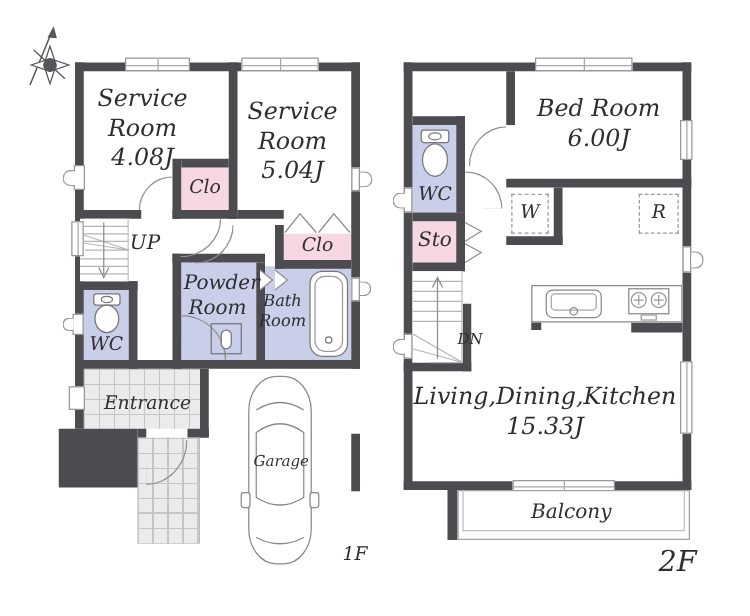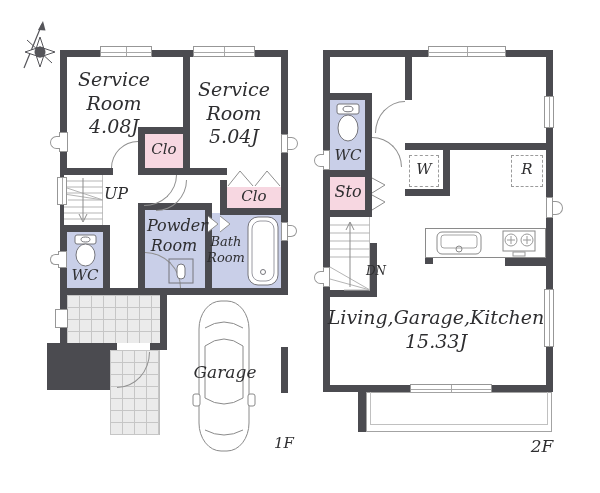--- a/index.html
+++ b/index.html
@@ -152,21 +152,22 @@
 Room
 5.04J</div>
     <div class="lbl" style="left:145px;top:140px;width:38px;font-size:15px">Clo</div>
     <div class="lbl" style="left:227px;top:187px;width:54px;font-size:15px">Clo</div>
     <div class="lbl" style="left:100px;top:184px;width:32px;font-size:16px">UP</div>
     <div class="lbl" style="left:147px;top:216px;width:54px;font-size:16px">Powder
 Room</div>
     <div class="lbl" style="left:203px;top:234px;width:46px;font-size:13px">Bath
 Room</div>
     <div class="lbl" style="left:67px;top:266px;width:36px;font-size:15px">WC</div>
-    <div class="lbl" style="left:192px;top:362px;width:66px;font-size:17px">Garage</div>
+    <div class="lbl" style="left:75px;top:313px;width:86px;font-size:15px">Entrance</div>
+    <div class="lbl" style="left:192px;top:362px;width:66px;font-size:12px">Garage</div>
     <div class="lbl" style="left:264px;top:434px;width:40px;font-size:15px">1F</div>
   </div>
 
   <div class="layer">
 
     <div class="lav" style="left:330px;top:100px;width:35px;height:70px"></div>
     <div class="pink" style="left:330px;top:177px;width:35px;height:33px"></div>
 
     <div class="wall" style="left:323px;top:50px;width:230px;height:7px"></div>
     <div class="wall" style="left:323px;top:50px;width:7px;height:342px"></div>
@@ -242,23 +243,26 @@
 
     <div class="rail" style="left:366px;top:392px;width:186px;height:40px"></div>
     <div class="rail-in" style="left:370px;top:392px;width:178px;height:33px;border-top:none"></div>
 
     <svg style="left:334px;top:103px" width="28" height="40" viewBox="0 0 28 40">
       <rect x="3" y="1" width="22" height="10" rx="2" fill="#fff" stroke="#76767c"></rect>
       <ellipse cx="14" cy="6" rx="5" ry="2.8" fill="none" stroke="#76767c"></ellipse>
       <ellipse cx="14" cy="25" rx="10" ry="13" fill="#fff" stroke="#76767c"></ellipse>
     </svg>
 
+    <div class="lbl" style="left:413px;top:76px;width:132px;font-size:19px">Bed Room
+6.00J</div>
     <div class="lbl" style="left:328px;top:146px;width:40px;font-size:15px">WC</div>
     <div class="lbl" style="left:328px;top:182px;width:40px;font-size:16px">Sto</div>
     <div class="lbl" style="left:360px;top:264px;width:32px;font-size:12px">DN</div>
     <div class="lbl" style="left:409px;top:160px;width:30px;font-size:15px">W</div>
     <div class="lbl" style="left:511px;top:160px;width:32px;font-size:15px">R</div>
-    <div class="lbl" style="left:324px;top:306px;width:224px;font-size:19px">Living,Garage,Kitchen
+    <div class="lbl" style="left:324px;top:306px;width:224px;font-size:19px">Living,Dining,Kitchen
 15.33J</div>
-    <div class="lbl" style="left:522px;top:436px;width:40px;font-size:17px">2F</div>
+    <div class="lbl" style="left:405px;top:399px;width:104px;font-size:16px">Balcony</div>
+    <div class="lbl" style="left:522px;top:436px;width:40px;font-size:23px">2F</div>
   </div>
 
 </div>
 
 </body></html>

